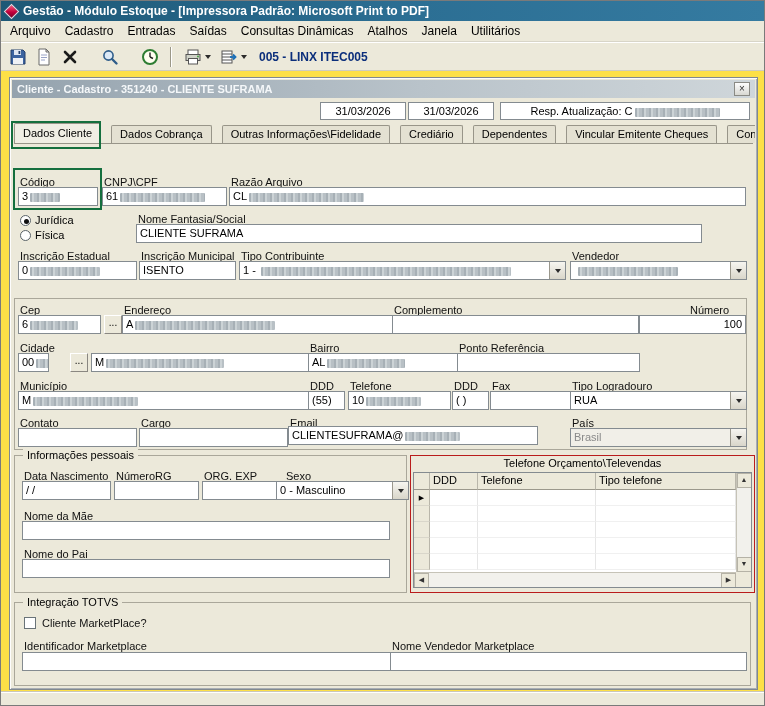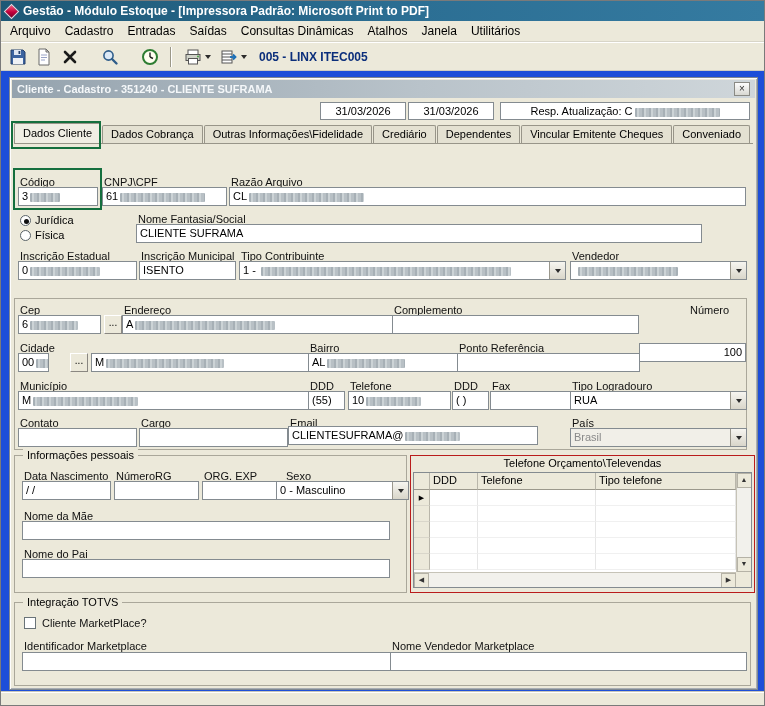--- a/index.html
+++ b/index.html
@@ -1,17 +1,17 @@
 <!DOCTYPE html>
 <html><head>
 <meta charset="utf-8">
 <style>
   * { box-sizing: border-box; margin: 0; padding: 0; }
   body { font-family: "Liberation Sans", sans-serif; background:#d4d0c8; }
-  .screen { position:relative; width:765px; height:706px; background:#1d4ed8; border:1px solid #7a7a7a; overflow:hidden; }
+  .screen { position:relative; width:765px; height:706px; background:#fde047; border:1px solid #7a7a7a; overflow:hidden; }
 
   
   .titlebar { position:absolute; left:0; top:0; width:100%; height:20px;
     background:linear-gradient(90deg,#1d5876,#2c6f94 55%,#357ba1);
     display:flex; align-items:center; padding:0 5px; gap:6px; }
   .app-logo { width:11px; height:11px; background:linear-gradient(135deg,#ff5a7a,#c2003c 55%,#7a0026);
     transform:rotate(45deg); border:1px solid #f3d7de; flex:none; }
   .title-text { color:#fff; font-size:12px; font-weight:bold; white-space:nowrap; }
 
   
@@ -37,29 +37,29 @@
     display:flex; align-items:center; padding:0 5px; }
   .child-title { font-size:11px; color:#f4f7f9; font-weight:bold; flex:1; white-space:nowrap; overflow:hidden; }
   .close-btn { width:16px; height:14px; background:linear-gradient(#fdfdfd,#d8d8d2); border:1px solid #8a8a84;
     font-size:10px; line-height:11px; text-align:center; color:#333; flex:none; }
   .body { position:absolute; left:2px; top:20px; right:2px; bottom:2px; background:#ece9da; overflow:hidden; }
 
   
   .tabs { position:absolute; left:2px; top:26px; right:2px; height:20px; display:flex; align-items:flex-end;
     border-bottom:1px solid #989589; }
   .tab { height:18px; line-height:17px; padding:0 8px; font-size:11px; background:#e4e1d2;
-    border:1px solid #989589; border-bottom:none; border-radius:2px 2px 0 0; margin-right:1px; white-space:nowrap; }
+    border:1px solid #989589; border-bottom:none; border-radius:2px 2px 0 0; margin-right:10px; white-space:nowrap; }
   .tab.active { height:20px; line-height:19px; background:#f0eee4; position:relative; z-index:2; }
 
   
   .lbl { position:absolute; font-size:11px; white-space:nowrap; color:#111; }
   .field { position:absolute; height:19px; background:#fff; border:1px solid #848b90;
     font-size:11px; line-height:16px; padding:0 3px; white-space:nowrap; overflow:hidden; }
   .center { text-align:center; }
-  .right { text-align:right;margin-top:28px; }
+  .right { text-align:right; }
   .disabled { background:#f1efe8; color:#8a8a8a; }
   .redact { display:inline-block; height:9px; vertical-align:middle; margin-left:2px; border-radius:1px;
     background:repeating-linear-gradient(90deg,#a7b0b6 0 2px,#ccd3d6 2px 4px,#b8c0c5 4px 7px); filter:blur(.5px); }
   .combo { padding-right:19px; }
   .combo-btn { position:absolute; right:0; top:0; width:16px; height:17px;
     background:linear-gradient(#f6f5f0,#d9d6ca); border-left:1px solid #9a978c;
     display:flex; align-items:center; justify-content:center; }
   .dots-btn { position:absolute; width:18px; height:19px; background:#ece9da;
     border:1px solid; border-color:#fff #8a8781 #8a8781 #fff; font-size:10px; line-height:13px; text-align:center; }
   .groupbox { position:absolute; border:1px solid #aaa79a; }

